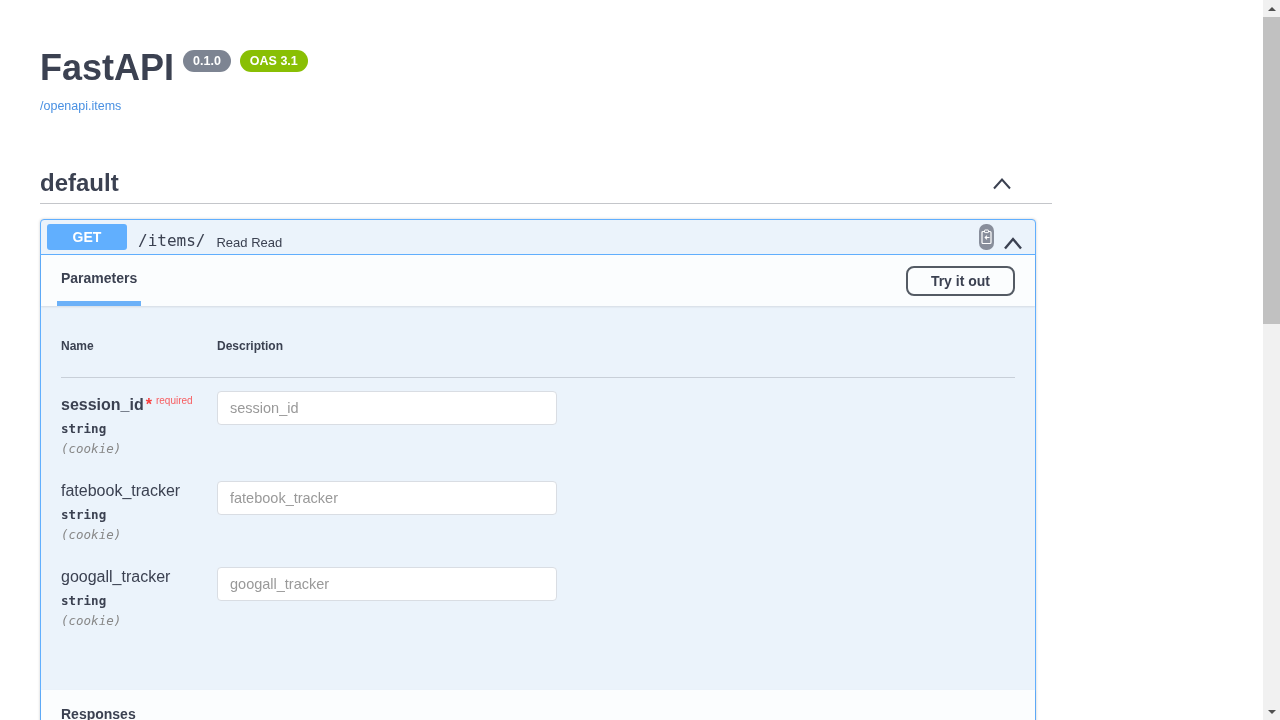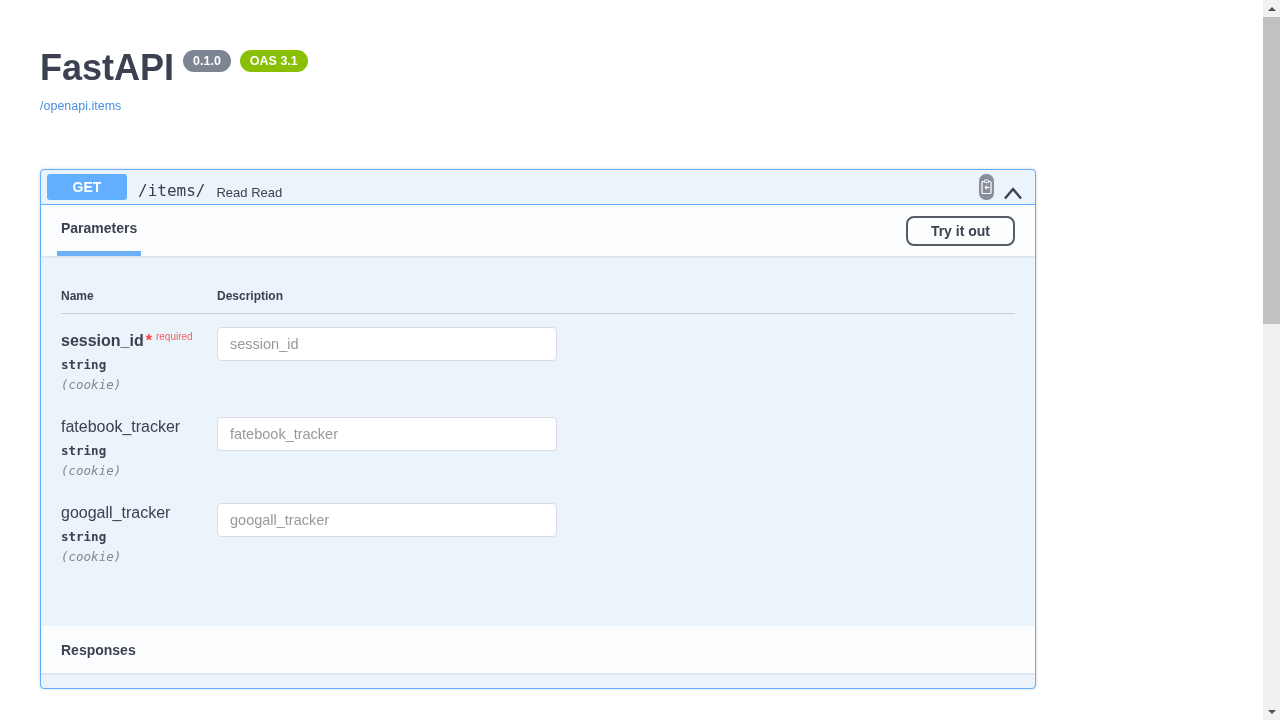--- a/index.html
+++ b/index.html
@@ -155,21 +155,21 @@
     background: rgba(255,255,255,.8);
     box-shadow: 0 1px 2px rgba(0,0,0,.1);
   }
   .responses-title { font-size: 14px; font-weight: 700; color: #3b4151; }
 
   
   .table-container { padding: 20px 20px 0; }
   .param-thead {
     display: grid;
     grid-template-columns: 156px 1fr;
-    padding: 13px 0 10px;
+    padding: 13px 0 24px;
     border-bottom: 1px solid rgba(59,65,81,.2);
   }
   .col-header { font-size: 12px; font-weight: 700; color: #3b4151; }
   .param-row {
     display: grid;
     grid-template-columns: 156px 1fr;
     padding: 13px 0 12px;
   }
   .param-name { font-size: 16px; color: #3b4151; line-height: 19px; }
   .param-name.required { font-weight: 700; }
@@ -253,20 +253,26 @@
   <section class="info-section">
     <div class="title-row">
       <h1 class="api-title">FastAPI</h1>
       <span class="badge version">0.1.0</span>
       <span class="badge oas">OAS 3.1</span>
     </div>
     <a class="spec-link">/openapi.items</a>
   </section>
 
   <section class="tag-section">
+    <div class="tag-header">
+      <h3 class="tag-title">default</h3>
+      <svg class="tag-chevron" width="20" height="13" viewBox="0 0 20 13">
+        <polyline points="2,11.5 10,2.5 18,11.5" fill="none" stroke="#3b4151" stroke-width="2"></polyline>
+      </svg>
+    </div>
 
     <div class="opblock">
       <div class="opblock-summary">
         <button class="method-badge">GET</button>
         <span class="op-path">/items/</span>
         <span class="op-summary-text">Read Read</span>
         <span class="summary-spacer"></span>
         <button class="clipboard-btn" title="">
           <svg width="11" height="16" viewBox="0 0 11 16">
             <rect x="1" y="2.5" width="9" height="12" rx="1" fill="none" stroke="#ffffff" stroke-width="1.2"></rect>

